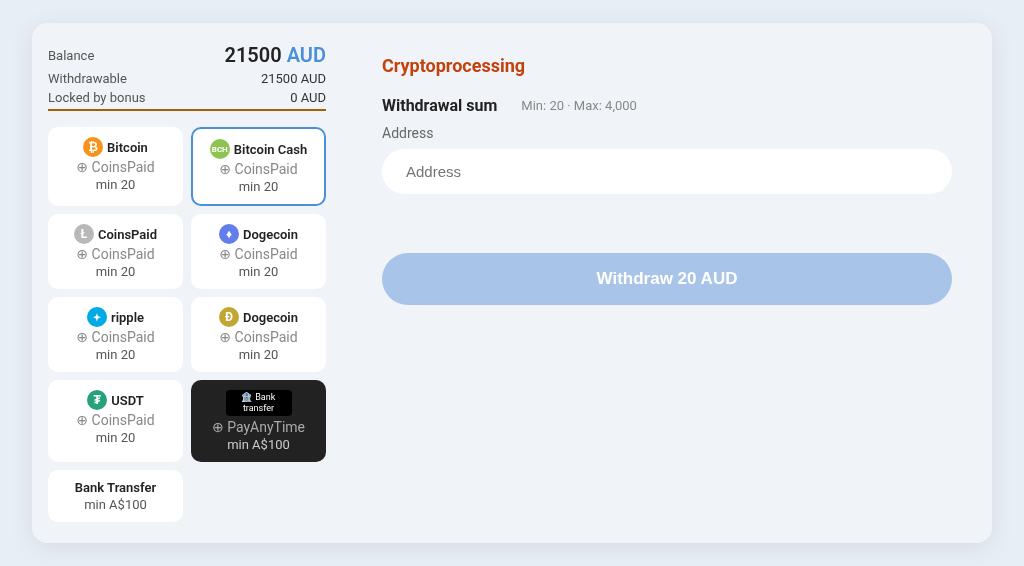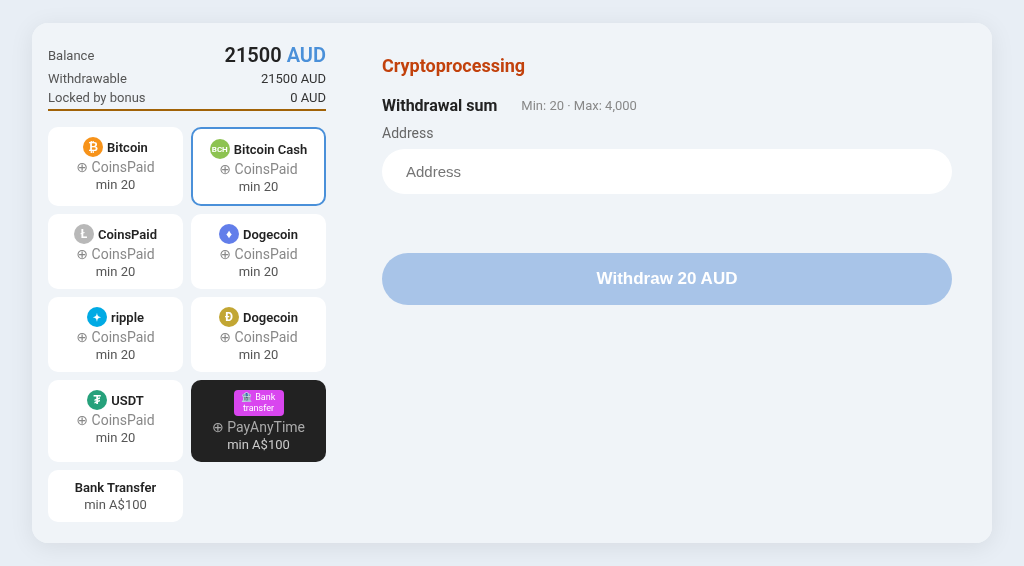--- a/index.html
+++ b/index.html
@@ -286,21 +286,21 @@
       <div class="crypto-card">
         <div class="crypto-card-inner">
           <div class="crypto-icon icon-usdt">₮</div>
           <span class="crypto-name">USDT</span>
         </div>
         <span class="crypto-provider">⊕ CoinsPaid</span>
         <span class="crypto-min">min 20</span>
       </div>
 
       <div class="crypto-card" style="background:#222; color:#fff;">
-        <div style="background:#d946ef; border-radius:4px; width:50px; height:26px; display:flex; align-items:center; justify-content:center; margin-bottom:3px;">
+        <div style="background:#000000; border-radius:4px; width:66px; height:26px; display:flex; align-items:center; justify-content:center; margin-bottom:3px;">
           <span style="font-size:9px; color:#fff; text-align:center; line-height:1.2;">🏦 Bank transfer</span>
         </div>
         <span class="crypto-provider" style="color:#aaa;">⊕ PayAnyTime</span>
         <span class="crypto-min" style="color:#ccc;">min A$100</span>
       </div>
 
       <div class="bank-transfer-card" style="grid-column: 1 / 2;">
         <span class="crypto-name">Bank Transfer</span>
         <span class="crypto-min">min A$100</span>
       </div>

